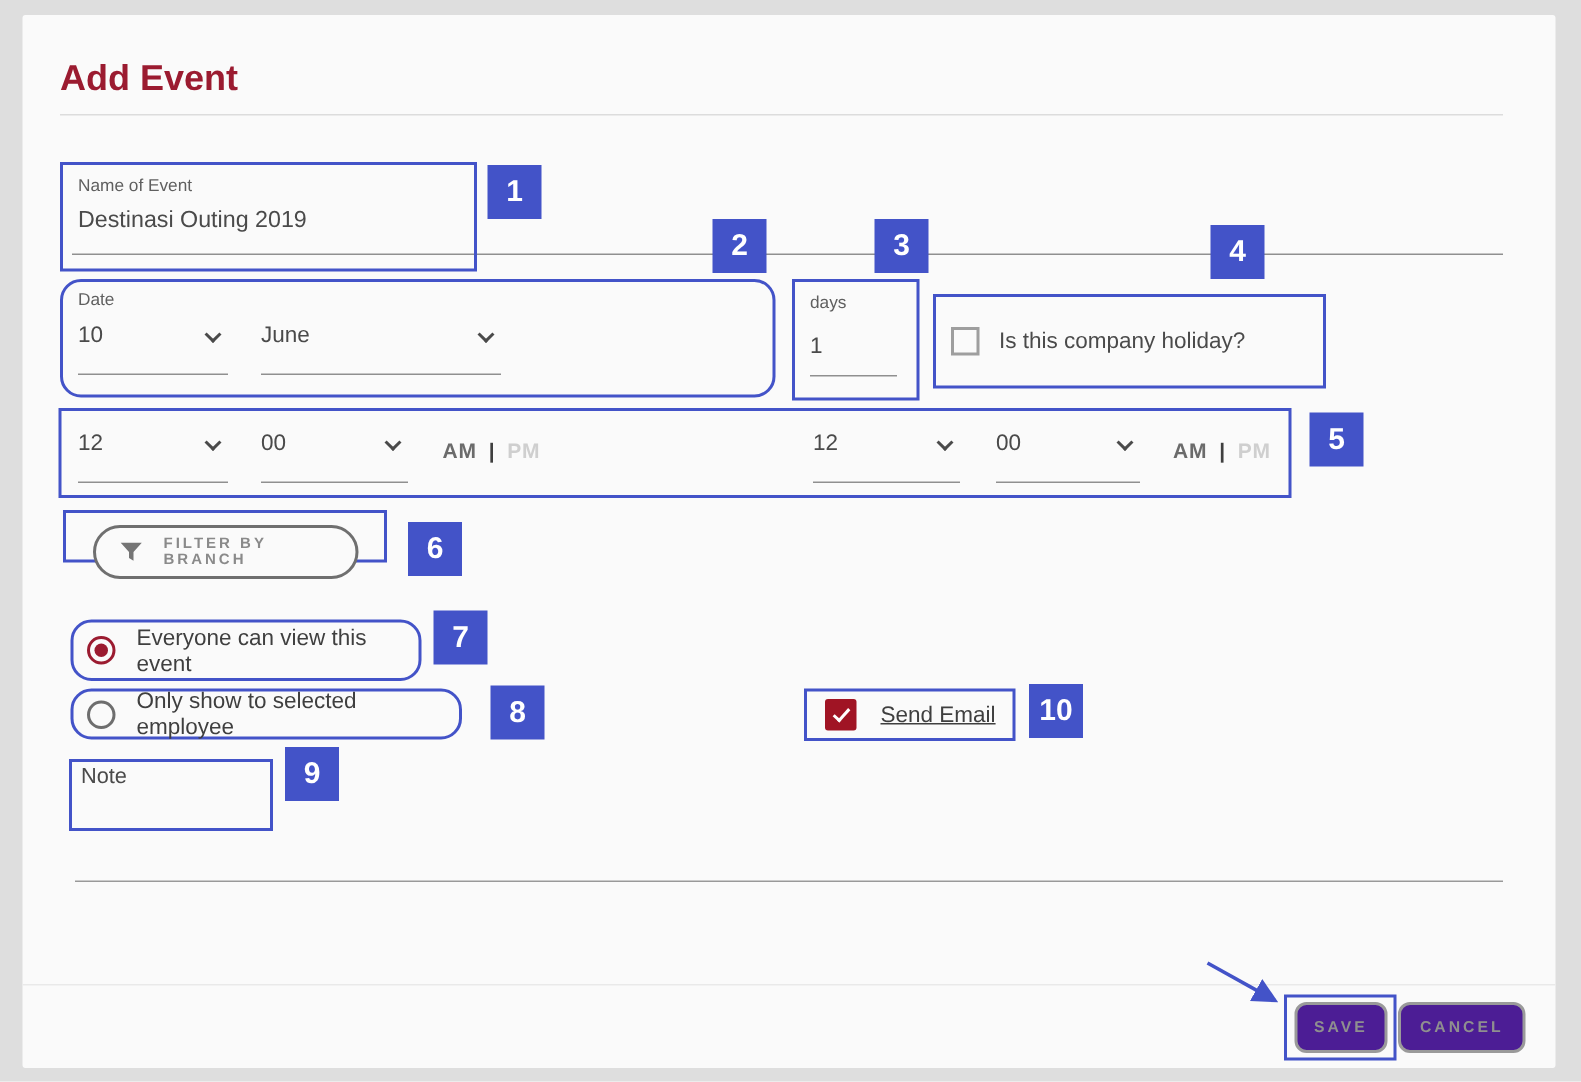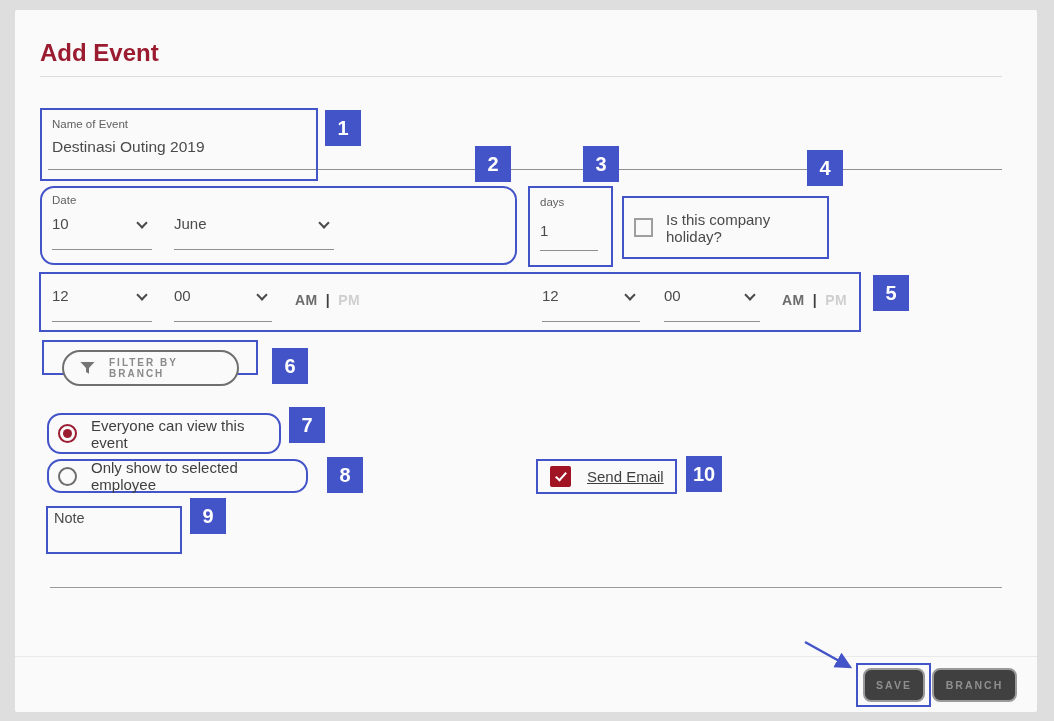--- a/index.html
+++ b/index.html
@@ -53,21 +53,21 @@
   .radio.sel { border-color:#9b1b30; }
   .radio .dot { width:9px; height:9px; border-radius:50%; background:#9b1b30; }
   .optrow { position:absolute; display:flex; align-items:center; padding-left:9px;border-radius:14px; }
   .optrow .olabel { margin-left:14px; font-size:15px; color:#3f3f3f; }
   .pillbtn {
     position:absolute; border:2px solid #6f6f6f; border-radius:18px; background:#fafafa;
     display:flex; align-items:center; padding:0 16px; gap:14px; cursor:pointer;
   }
   .pillbtn .ptext { font-size:10px; font-weight:bold; letter-spacing:2px; color:#8a8a8a; }
   .actionbtn {
-    position:absolute; border:2px solid #9a9a9a; border-radius:8px; background:#404040;
+    position:absolute; border:2px solid #9a9a9a; border-radius:8px; background:#4c1d95;
     color:#8f8f8f; font-weight:bold; font-size:10.5px; letter-spacing:2px;
     display:flex; align-items:center; justify-content:center; cursor:pointer;
   }
 </style>
 </head>
 <body>
 
 <div class="card"></div>
 
 <div class="abs title" style="left:40px; top:39px;">Add Event</div>
@@ -94,21 +94,21 @@
 </div>
 <div class="badge" style="left:475px; top:146px;">2</div>
 
 <div class="bluebox" style="left:528px; top:186px; width:85px; height:81px;">
   <div class="flabel" style="position:absolute; left:10px; top:8px;">days</div>
   <div class="fvalue" style="position:absolute; left:10px; top:34px;">1</div>
   <div class="hline" style="left:10px; top:62px; width:58px; background:#8f8f8f;"></div>
 </div>
 <div class="badge" style="left:583px; top:146px;">3</div>
 
-<div class="bluebox" style="left:622px; top:196px; width:207px; height:63px; display:flex; align-items:center; padding-left:10px;">
+<div class="bluebox" style="left:622px; top:196px; width:262px; height:63px; display:flex; align-items:center; padding-left:10px;">
   <span class="checkbox"></span>
   <span class="fvalue" style="margin-left:13px;">Is this company holiday?</span>
 </div>
 <div class="badge" style="left:807px; top:150px;">4</div>
 
 <div class="bluebox" style="left:39px; top:272px; width:822px; height:60px;">
   <div class="selectbox" style="left:11px; top:10px; width:100px;">
     <span class="fvalue">12</span>
     <span class="chev"></span>
   </div>
@@ -174,21 +174,21 @@
     </span>
   <span style="margin-left:16px; font-size:15px; color:#3f3f3f;text-decoration:underline;">Send Email</span>
 </div>
 <div class="badge" style="left:686px; top:456px;">10</div>
 
 <div class="hline" style="left:50px; top:587px; width:952px; background:#999999;"></div>
 <div class="hline" style="left:15px; top:656px; width:1022px; background:#e9e9e9;"></div>
 
 <div class="bluebox" style="left:856px; top:663px; width:75px; height:44px;"></div>
 <div class="actionbtn" style="left:863px; top:668px; width:62px; height:34px;">SAVE</div>
-<div class="actionbtn" style="left:932px; top:668px; width:85px; height:34px;">BRANCH</div>
+<div class="actionbtn" style="left:932px; top:668px; width:85px; height:34px;">CANCEL</div>
 
 <svg class="abs" style="left:797px; top:636px;" width="70" height="42">
   <defs>
     <marker id="ah" markerWidth="9" markerHeight="9" refX="6" refY="3.5" orient="auto">
       <path d="M0,0 L7,3.5 L0,7 Z" fill="#4353c8"></path>
     </marker>
   </defs>
   <line x1="8" y1="6" x2="53" y2="31" stroke="#4353c8" stroke-width="2.4" marker-end="url(#ah)"></line>
 </svg>
 

